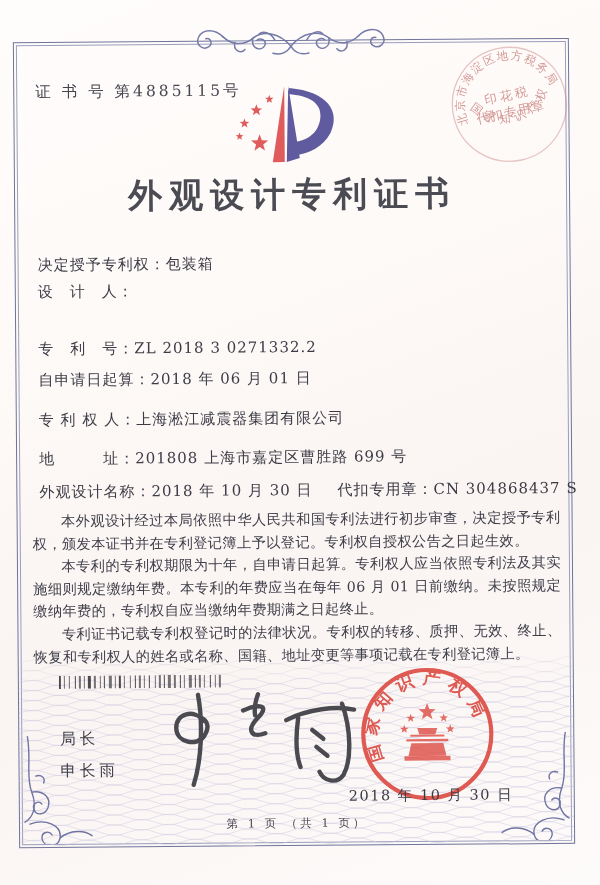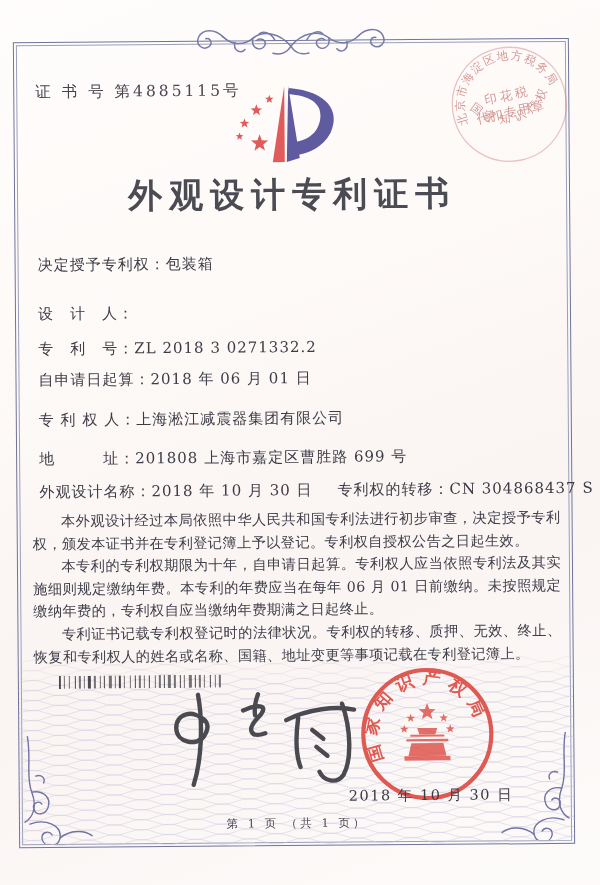--- a/index.html
+++ b/index.html
@@ -25,21 +25,21 @@
   .abs{position:absolute;}
   .cert-number{
     left:44px;top:86px;font-size:15.5px;letter-spacing:3px;color:#45454f;
   }
   .title{
     left:0;top:178px;width:600px;text-align:center;
     font-size:34px;font-weight:600;letter-spacing:7px;color:#4b4b53;
   }
   .fields{left:45px;top:260px;width:520px;height:240px;}
   .frow{position:absolute;left:0;font-size:15px;color:#3c3c46;letter-spacing:1px;white-space:nowrap;}
-  .f1{top:0px;} .f2{top:49px;} .f3{top:84px;} .f4{top:115px;}
+  .f1{top:0px;} .f2{top:27px;} .f3{top:84px;} .f4{top:115px;}
   .f5{top:155px;} .f6{top:194px;} .f7{top:227px;}
   .grantno{position:absolute;left:298px;top:227px;font-size:15px;color:#3c3c46;letter-spacing:1px;white-space:nowrap;}
   .bodytext{
     left:38px;top:514px;width:528px;font-size:14.2px;line-height:22.6px;
     color:#3e3e49;text-align:justify;letter-spacing:.4px;
   }
   .bodytext p{margin:0;text-indent:2em;}
   .waves{left:23px;top:662px;z-index:1;}
   .barcode{left:63px;top:680px;z-index:2;}
   .director{left:64px;top:733px;z-index:3;font-size:15.5px;color:#3b3b45;letter-spacing:4px;}
@@ -154,21 +154,21 @@
     <div class="abs title">外观设计专利证书</div>
 
     <div class="abs fields">
       <div class="frow f1"><span>决定授予专利权：</span><span>包装箱</span></div>
       <div class="frow f2"><span>设　计　人：</span><span></span></div>
       <div class="frow f3"><span>专　利　号：</span><span>ZL 2018 3 0271332.2</span></div>
       <div class="frow f4"><span>自申请日起算：</span><span>2018 年 06 月 01 日</span></div>
       <div class="frow f5"><span>专 利 权 人：</span><span>上海淞江减震器集团有限公司</span></div>
       <div class="frow f6"><span>地　　　址：</span><span>201808 上海市嘉定区曹胜路 699 号</span></div>
       <div class="frow f7"><span>外观设计名称：</span><span>2018 年 10 月 30 日</span></div>
-      <div class="grantno"><span>专利权的转移：</span><span>CN 304868437 S</span></div>
+      <div class="grantno"><span>代扣专用章：</span><span>CN 304868437 S</span></div>
     </div>
 
     <div class="abs bodytext">
       <p>本外观设计经过本局依照中华人民共和国专利法进行初步审查，决定授予专利权，颁发本证书并在专利登记簿上予以登记。专利权自授权公告之日起生效。</p>
       <p>本专利的专利权期限为十年，自申请日起算。专利权人应当依照专利法及其实施细则规定缴纳年费。本专利的年费应当在每年 06 月 01 日前缴纳。未按照规定缴纳年费的，专利权自应当缴纳年费期满之日起终止。</p>
       <p>专利证书记载专利权登记时的法律状况。专利权的转移、质押、无效、终止、恢复和专利权人的姓名或名称、国籍、地址变更等事项记载在专利登记簿上。</p>
     </div>
 
     <svg class="abs barcode" width="164" height="13" id="barcode-svg">
         <rect x="0" y="0" width="2" height="13" fill="#2b2b30" opacity="0.85"></rect>
@@ -199,20 +199,24 @@
         <rect x="125" y="0" width="1" height="13" fill="#2b2b30" opacity="0.65"></rect>
         <rect x="130" y="0" width="3" height="13" fill="#2b2b30" opacity="0.65"></rect>
         <rect x="136" y="0" width="1" height="13" fill="#2b2b30" opacity="0.85"></rect>
         <rect x="140" y="0" width="2" height="13" fill="#2b2b30" opacity="0.65"></rect>
         <rect x="145" y="0" width="1" height="13" fill="#2b2b30" opacity="0.65"></rect>
         <rect x="151" y="0" width="1" height="13" fill="#2b2b30" opacity="0.85"></rect>
         <rect x="156" y="0" width="1" height="13" fill="#2b2b30" opacity="0.65"></rect>
         <rect x="160" y="0" width="2" height="13" fill="#2b2b30" opacity="0.65"></rect>
       </svg>
 
+    <div class="abs director">
+      <div>局长</div>
+      <div>申长雨</div>
+    </div>
 
     <svg class="abs signature" width="220" height="112" viewBox="0 0 220 112">
       <g stroke="#3b3b42" stroke-width="4.4" fill="none" stroke-linecap="round" stroke-linejoin="round" opacity=".92">
         <path d="M58,38 C48,26 30,30 30,45 C30,60 51,64 58,53 C64,44 61,38 55,35"></path>
         <path d="M52,12 C57,40 55,78 47,102"></path>
         <path d="M97,28 C113,21 124,23 112,35 C100,47 104,56 119,51"></path>
         <path d="M112,12 C109,20 108,27 109,33"></path>
         <path d="M140,38 C162,27 190,24 208,28"></path>
         <path d="M152,36 C149,57 149,72 154,85"></path>
         <path d="M196,22 C205,48 205,79 197,93 C190,103 177,99 173,90"></path>

